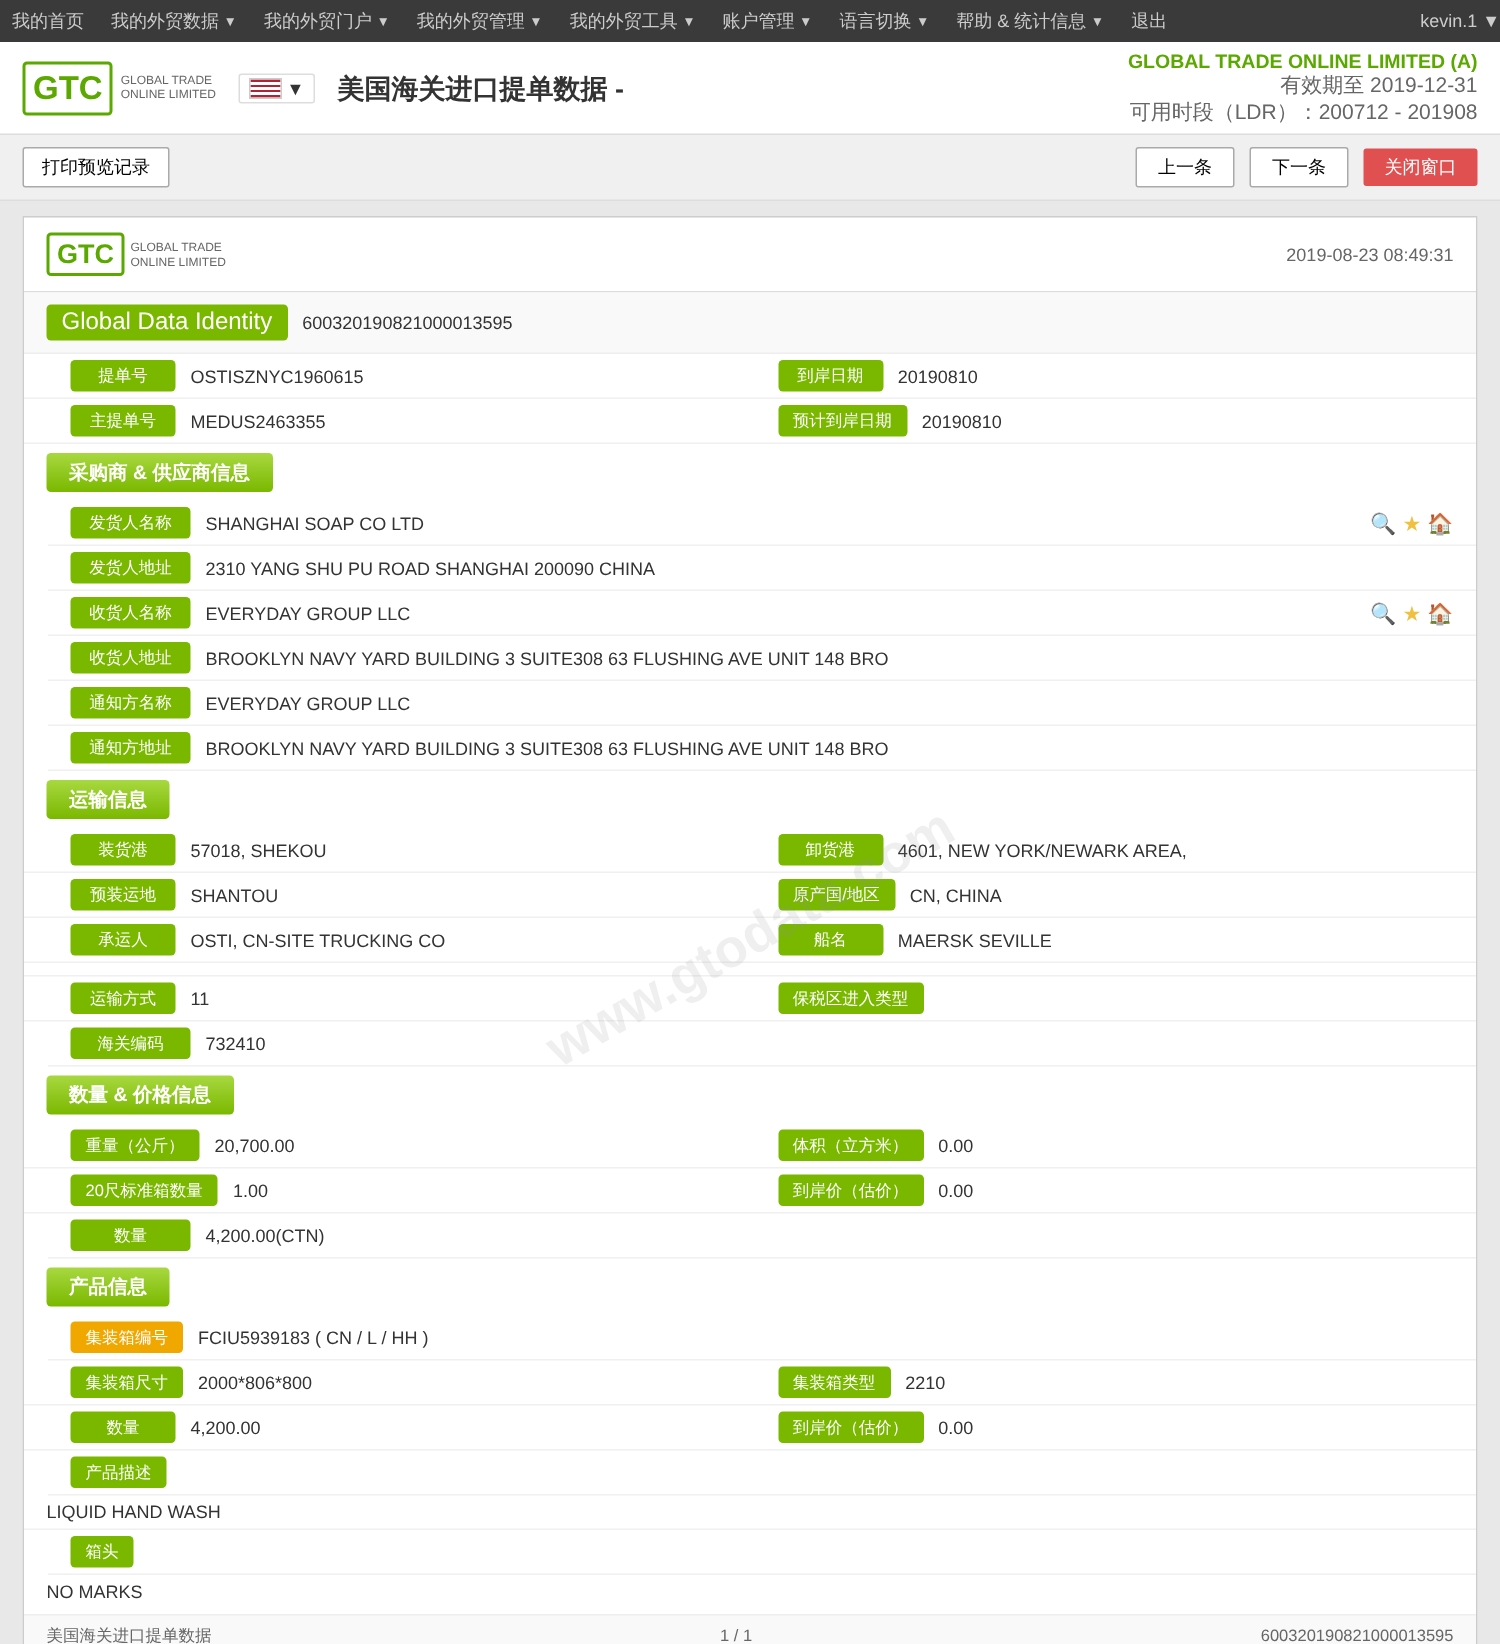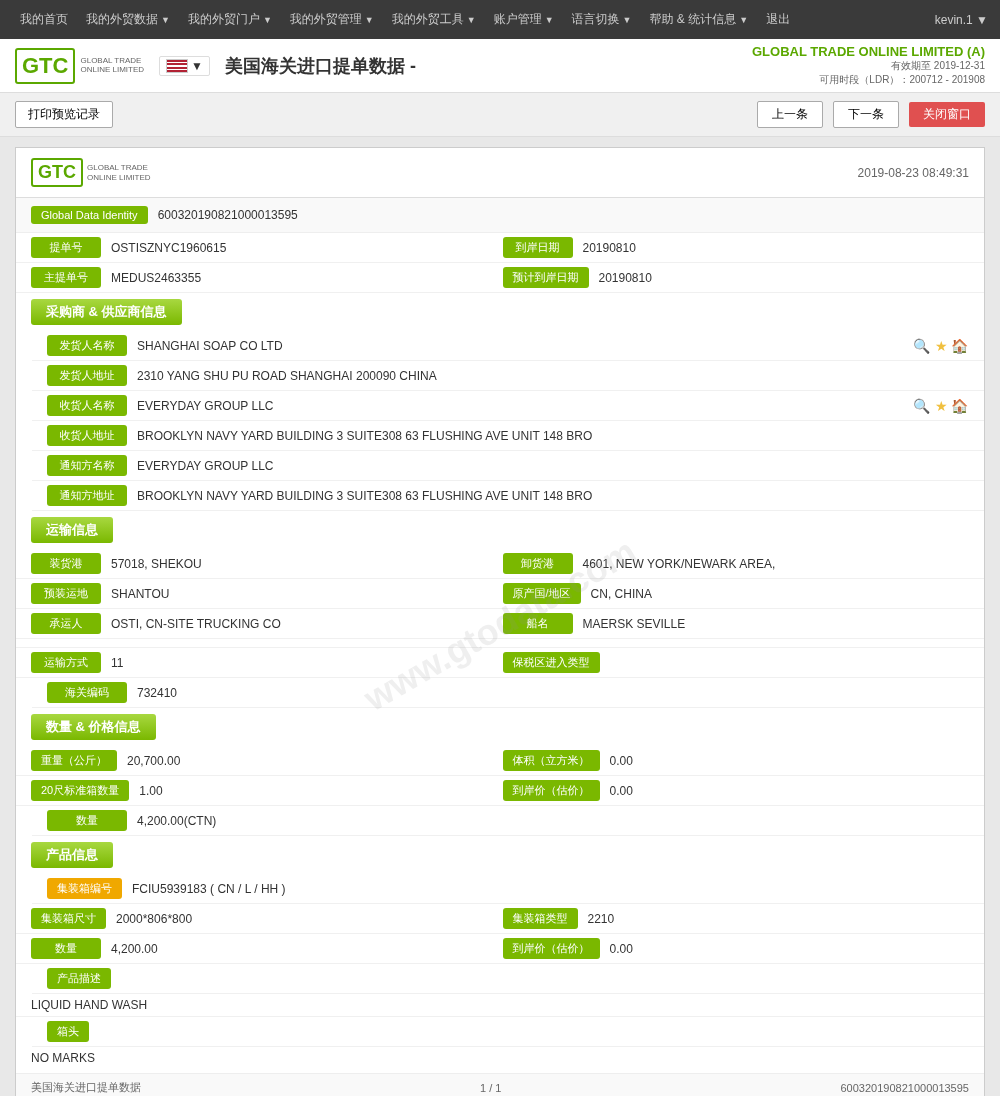--- a/index.html
+++ b/index.html
@@ -1,73 +1,73 @@
 <!DOCTYPE html>
 <html><head>
   <meta charset="utf-8">
   <style>
     * { box-sizing: border-box; margin: 0; padding: 0; }
     body { font-family: Arial, "Microsoft YaHei", sans-serif; font-size: 12px; background: #e8e8e8; color: #333; }
     
     
-    .top-nav { background: #3a3a3a; color: #ccc; display: flex; align-items: center; justify-content: space-between; padding: 0 12px; height: 39px; font-size: 12px; }
+    .top-nav { background: #3a3a3a; color: #ccc; display: flex; align-items: center; justify-content: space-between; padding: 0 0; height: 28px; font-size: 12px; }
     .top-nav-left { display: flex; gap: 2px; }
     .top-nav-item { color: #ccc; padding: 0 8px; cursor: pointer; display: flex; align-items: center; gap: 3px; }
     .top-nav-right { color: #ccc; }
     .dropdown-arrow { font-size: 9px; }
 
     
     .header { background: #fff; display: flex; align-items: center; justify-content: space-between; padding: 5px 15px; border-bottom: 1px solid #ddd; }
     .header-left { display: flex; align-items: center; gap: 15px; }
     .logo-box { display: flex; align-items: center; gap: 5px; }
     .logo-text { font-size: 22px; font-weight: bold; color: #5ba800; }
     .logo-sub { font-size: 8px; color: #666; line-height: 1.1; }
     .flag-area { display: flex; align-items: center; gap: 3px; border: 1px solid #ddd; padding: 2px 6px; cursor: pointer; border-radius: 2px; }
     .flag-us { width: 22px; height: 14px; background: linear-gradient(#b22234 0%, #b22234 14.3%, #fff 14.3%, #fff 28.6%, #b22234 28.6%, #b22234 42.9%, #fff 42.9%, #fff 57.1%, #b22234 57.1%, #b22234 71.4%, #fff 71.4%, #fff 85.7%, #b22234 85.7%); border: 1px solid #ccc; position: relative; }
     .page-title-area { }
     .page-title-cn { font-size: 18px; color: #333; font-weight: bold; }
     .header-right { text-align: right; font-size: 12px; }
     .company-name { color: #5ba800; font-weight: bold; font-size: 13px; }
-    .header-info-row { color: #666; font-size: 10px; }
+    .header-info-row { color: #666; font-size: 14px; }
 
     
     .toolbar { background: #f0f0f0; padding: 8px 15px; display: flex; align-items: center; gap: 10px; border-bottom: 1px solid #ddd; }
     .btn-print { background: #fff; border: 1px solid #aaa; padding: 4px 12px; cursor: pointer; font-size: 12px; border-radius: 2px; }
     .btn-nav { background: #fff; border: 1px solid #aaa; padding: 4px 14px; cursor: pointer; font-size: 12px; border-radius: 2px; }
     .btn-close { background: #e05050; color: #fff; border: none; padding: 4px 14px; cursor: pointer; font-size: 12px; border-radius: 2px; }
     .toolbar-spacer { flex: 1; }
 
     
     .main-content { padding: 10px 15px; background: #e8e8e8; }
     .record-card { background: #fff; border: 1px solid #ccc; margin-bottom: 10px; }
     
     
     .card-header { display: flex; justify-content: space-between; align-items: center; padding: 10px 15px; border-bottom: 1px solid #ddd; }
     .card-logo { display: flex; align-items: center; }
     .card-logo-text { font-size: 18px; font-weight: bold; color: #5ba800; }
     .card-timestamp { color: #666; font-size: 12px; }
     
     
     .identity-row { display: flex; align-items: center; padding: 8px 15px; background: #f9f9f9; border-bottom: 1px solid #eee; gap: 10px; }
-    .identity-label { background: #7ab800; color: #fff; padding: 3px 10px; border-radius: 3px; font-size: 11px; white-space: nowrap; }
+    .identity-label { background: #7ab800; color: #fff; padding: 3px 10px; border-radius: 3px; font-size: 16px; white-space: nowrap; }
     .identity-value { font-size: 12px; color: #333; }
 
     
     .field-row { display: flex; align-items: center; padding: 4px 15px; border-bottom: 1px solid #f0f0f0; gap: 5px; margin-left: 16px; }
     .field-label { background: #7ab800; color: #fff; padding: 3px 10px; border-radius: 3px; font-size: 11px; white-space: nowrap; min-width: 80px; text-align: center; }
     .field-value { flex: 1; font-size: 12px; color: #333; padding: 2px 5px; }
     .field-icons { display: flex; gap: 4px; align-items: center; }
     .icon-search { color: #888; cursor: pointer; font-size: 14px; }
     .icon-star { color: #f0c040; cursor: pointer; font-size: 14px; }
     .icon-home { color: #888; cursor: pointer; font-size: 14px; }
 
     
     .double-field-row { display: flex; align-items: center; padding: 4px 15px; border-bottom: 1px solid #f0f0f0; gap: 5px; }
     .field-half { display: flex; align-items: center; gap: 5px; flex: 1; }
-    .field-half .field-label { min-width: 70px; }
+    .field-half .field-label { min-width: 70px; margin-left: 16px; }
 
     
     .section-header { display: flex; align-items: center; padding: 6px 15px; margin: 0; }
     .section-title { background: linear-gradient(to bottom, #a8d840, #7ab800); color: #fff; padding: 4px 15px; border-radius: 3px; font-size: 13px; font-weight: bold; }
 
     
     .watermark-container { position: relative; }
     .watermark { position: absolute; top: 50%; left: 50%; transform: translate(-50%, -50%) rotate(-30deg); color: rgba(150,150,150,0.15); font-size: 36px; font-weight: bold; white-space: nowrap; pointer-events: none; z-index: 10; }
 
     

